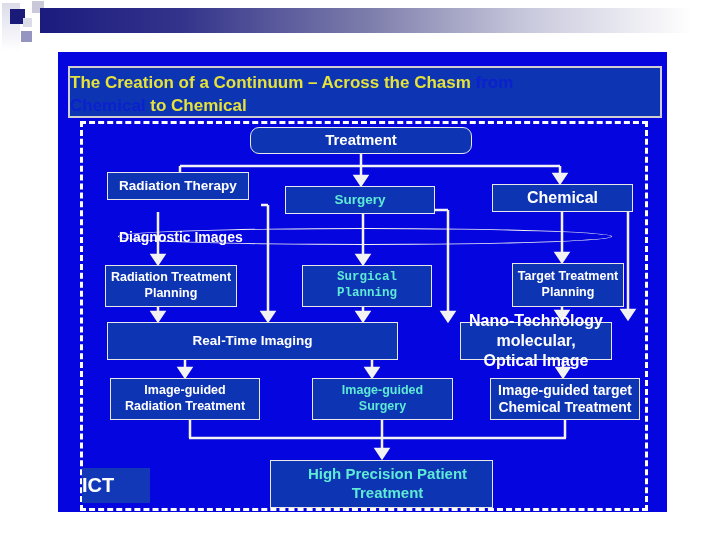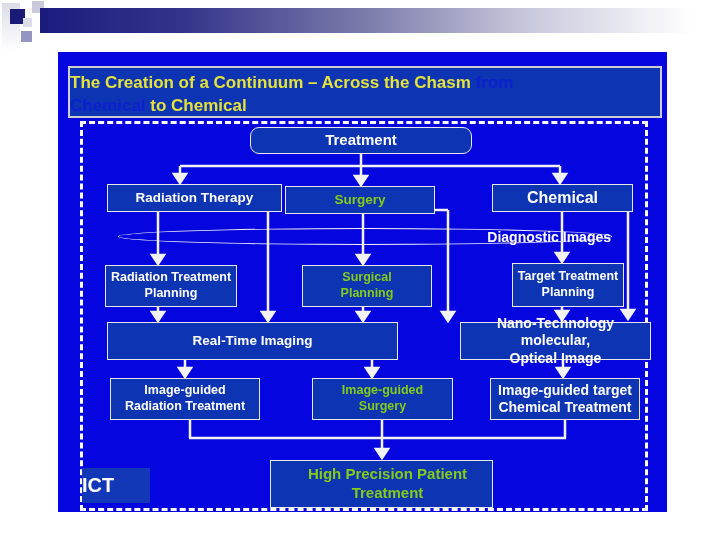--- a/index.html
+++ b/index.html
@@ -21,33 +21,33 @@
              border:2px solid #cfcfcf;box-sizing:border-box;text-align:left;
              font-size:17px;line-height:23px;padding-top:3px;}
   .t-yellow{color:#e5e23a;}
   .t-blue{color:#0b20cf;}
   .dashed-frame{position:absolute;left:80px;top:121px;width:568px;height:390px;
                 border:3px dashed #ffffff;box-sizing:border-box;}
   
   .node{position:absolute;background:#0d35b3;border:1.5px solid #e8e8e8;box-sizing:border-box;
         color:#ffffff;display:flex;align-items:center;justify-content:center;text-align:center;
         white-space:pre-line;line-height:1.25;}
-  .orange{color:#84cc16;}
+  .orange{color:#5eead4;}
   .n-treatment{left:250px;top:127px;width:222px;height:27px;border-radius:9px;font-size:15px;}
-  .n-radiation-therapy{left:107px;top:184px;width:175px;height:28px;font-size:13.5px;}
+  .n-radiation-therapy{left:107px;top:172px;width:142px;height:28px;font-size:13.5px;}
   .n-surgery{left:285px;top:186px;width:150px;height:28px;font-size:13.5px;}
   .n-chemical{left:492px;top:184px;width:141px;height:28px;font-size:16px;}
   .ellipse{position:absolute;left:118px;top:228px;width:494px;height:17px;border:1.5px solid #f2f2f2;
-           border-radius:50%;box-sizing:border-box;display:flex;align-items:center;justify-content:flex-end;}
+           border-radius:50%;box-sizing:border-box;display:flex;align-items:center;justify-content:flex-start;}
   .ellipse span{color:#ffffff;font-size:14px;white-space:nowrap;}
   .n-rtp{left:105px;top:265px;width:132px;height:42px;font-size:12.5px;}
-  .n-sp{left:302px;top:265px;width:130px;height:42px;font-size:12.5px;}
+  .n-sp{left:302px;top:265px;width:130px;height:42px;font-size:12.5px;font-family:Liberation Mono, monospace;}
   .n-ttp{left:512px;top:263px;width:112px;height:44px;font-size:12.5px;text-align:center;}
   .n-rti{left:107px;top:322px;width:291px;height:38px;font-size:13.5px;}
-  .n-nano{left:460px;top:322px;width:191px;height:38px;font-size:14px;text-align:center;}
+  .n-nano{left:460px;top:322px;width:152px;height:38px;font-size:16px;text-align:center;}
   .n-igrt{left:110px;top:378px;width:150px;height:42px;font-size:12.5px;}
   .n-igs{left:312px;top:378px;width:141px;height:42px;font-size:12.5px;}
   .n-igtct{left:490px;top:378px;width:150px;height:42px;font-size:14px;}
   .n-hppt{left:270px;top:460px;width:223px;height:48px;font-size:15px;padding-left:12px;}
   .n-ict{left:82px;top:468px;width:68px;height:35px;background:#1238b8;border:none;
          font-size:20px;justify-content:flex-start;padding-left:0;}
   svg.connectors{position:absolute;left:0;top:0;width:720px;height:540px;pointer-events:none;}
 </style>
 </head>
 <body>

